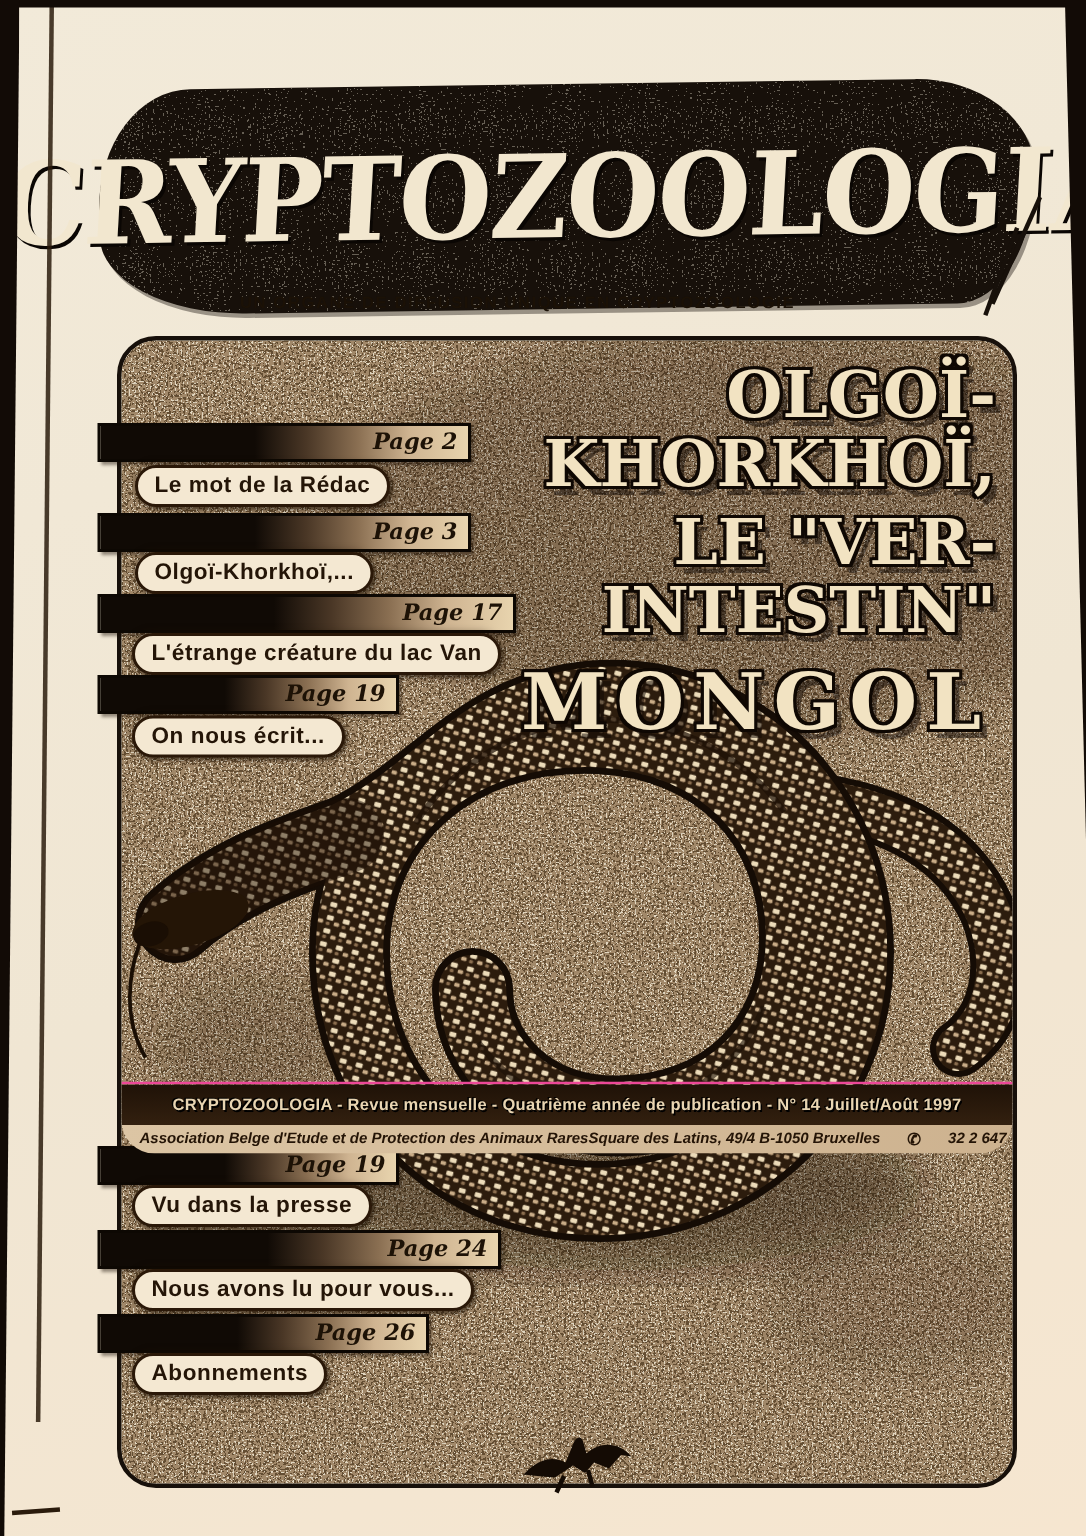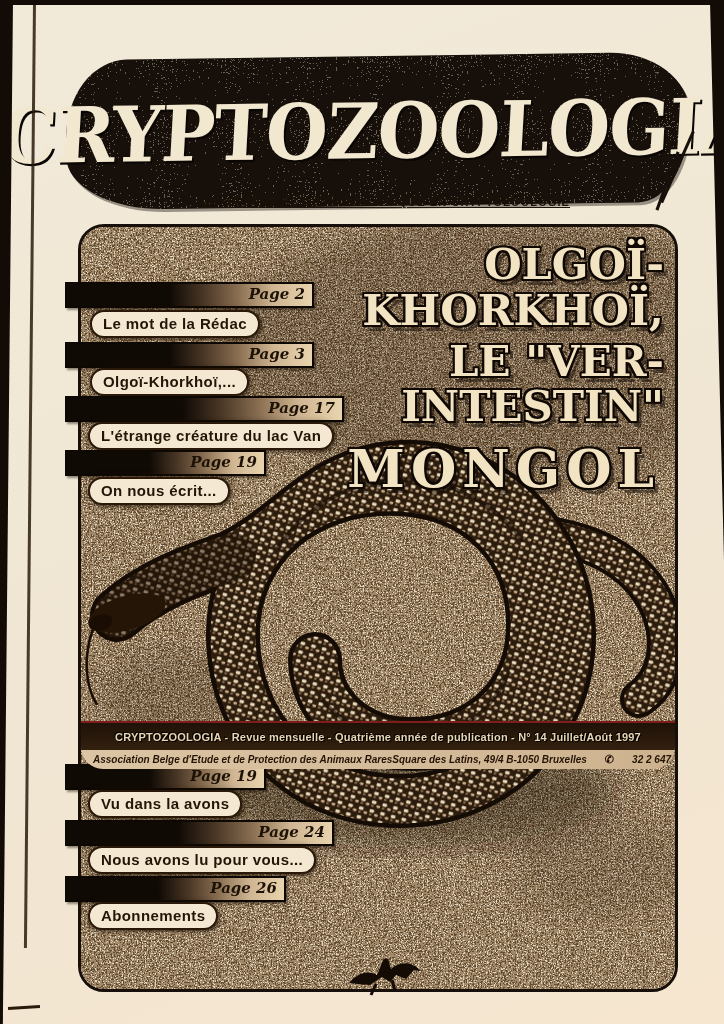--- a/index.html
+++ b/index.html
@@ -24,22 +24,22 @@
           border-radius:70px 90px 60px 110px / 90px 70px 100px 60px;transform:rotate(-0.8deg);
           box-shadow:2px 3px 0 rgba(23,16,10,.4);}
   .banner svg{position:absolute;inset:0;width:100%;height:100%;border-radius:inherit;}
   .banner-title{position:absolute;inset:0;display:flex;align-items:center;justify-content:center;
           font-family:"DejaVu Serif",serif;font-weight:bold;font-size:71px;color:#f2e7cf;
           letter-spacing:-1px;transform:skewX(-4deg) scaleY(1.08);
           text-shadow:2px 2px 0 #0a0603;}
   .flourish{position:absolute;width:3px;background:#17100a;}
   .f1{left:676px;top:128px;height:78px;transform:rotate(24deg);}
   .f2{left:666px;top:150px;height:62px;transform:rotate(20deg);}
-  .subtitle{position:absolute;left:160px;top:196px;width:450px;text-align:center;
-          font-size:11px;font-weight:bold;letter-spacing:1.1px;color:#1b1106;text-decoration:underline;}
+  .subtitle{position:absolute;left:160px;top:196px;width:450px;text-align:left;
+          font-size:11px;font-weight:bold;letter-spacing:1.1px;color:#1b1106;}
 
   
   .panel{position:absolute;left:78px;top:224px;width:594px;height:762px;border:3px solid #17100a;
          border-radius:26px;overflow:hidden;box-shadow:inset 0 0 16px rgba(20,10,4,.55);}
   .panel svg{position:absolute;inset:0;}
 
   .overlays{position:absolute;left:78px;top:224px;width:600px;height:548px;}
 
   
   .headline{position:absolute;right:14px;top:18px;width:400px;text-align:right;
@@ -56,21 +56,21 @@
       background:linear-gradient(90deg,#100a05 0%,#100a05 42%,#4a3726 56%,#8a6f52 70%,#cfb491 84%,#e8d4ae 100%);
       box-shadow:2px 2px 2px rgba(25,14,5,.45);}
   .pagelabel{position:absolute;right:7px;top:0px;font-family:"DejaVu Serif",serif;font-style:italic;
       font-weight:bold;font-size:15px;color:#1d1206;line-height:21px;}
   .tocbox{position:absolute;white-space:nowrap;background:#f4e8d2;border:2px solid #2a1808;
       border-radius:14px;padding:3px 11px 4px;font-weight:bold;font-size:15px;color:#241507;
       letter-spacing:.4px;box-shadow:0 0 6px rgba(30,18,6,.55),2px 2px 2px rgba(30,18,6,.4);}
 
   
   .footer{position:absolute;left:3px;right:3px;bottom:3px;height:46px;border-radius:0 0 22px 22px;
-      overflow:hidden;border-top:2px solid #7f1d1d;margin-top:36px;}
+      overflow:hidden;border-top:2px solid #ec4899;margin-top:36px;}
   .f-line1{height:27px;background:linear-gradient(#1f1207,#33200f);display:flex;align-items:center;
       justify-content:center;font-weight:bold;font-size:11px;letter-spacing:.2px;color:#e8d5b2;
       white-space:nowrap;text-shadow:1px 1px 0 #000,-1px -1px 0 #000;}
   .f-line2{height:19px;background:linear-gradient(90deg,#dcc5a4,#cdb28f);display:flex;
       align-items:center;justify-content:space-between;padding:0 12px;
       font-style:italic;font-weight:bold;font-size:10px;color:#241406;white-space:nowrap;}
   .addr{display:flex;align-items:center;gap:18px;}
   .phone-ico{font-style:normal;font-size:11px;}
 
   .logo{position:absolute;left:268px;top:724px;width:80px;height:52px;}
@@ -177,21 +177,21 @@
     <div class="tocbox" style="top:198px;left:10px">L'étrange créature du lac Van</div>
 
     <div class="pagebar" style="top:226px;width:197px">
       <span class="pagelabel">Page 19</span>
       </div>
     <div class="tocbox" style="top:253px;left:10px">On nous écrit...</div>
 
     <div class="pagebar" style="top:540px;width:197px">
       <span class="pagelabel">Page 19</span>
       </div>
-    <div class="tocbox" style="top:566px;left:10px">Vu dans la avons</div>
+    <div class="tocbox" style="top:566px;left:10px">Vu dans la presse</div>
 
     <div class="pagebar" style="top:596px;width:265px">
       <span class="pagelabel">Page 24</span>
       </div>
     <div class="tocbox" style="top:622px;left:10px">Nous avons lu pour vous...</div>
 
     <div class="pagebar" style="top:652px;width:217px">
       <span class="pagelabel">Page 26</span>
       </div>
     <div class="tocbox" style="top:678px;left:10px">Abonnements</div>

